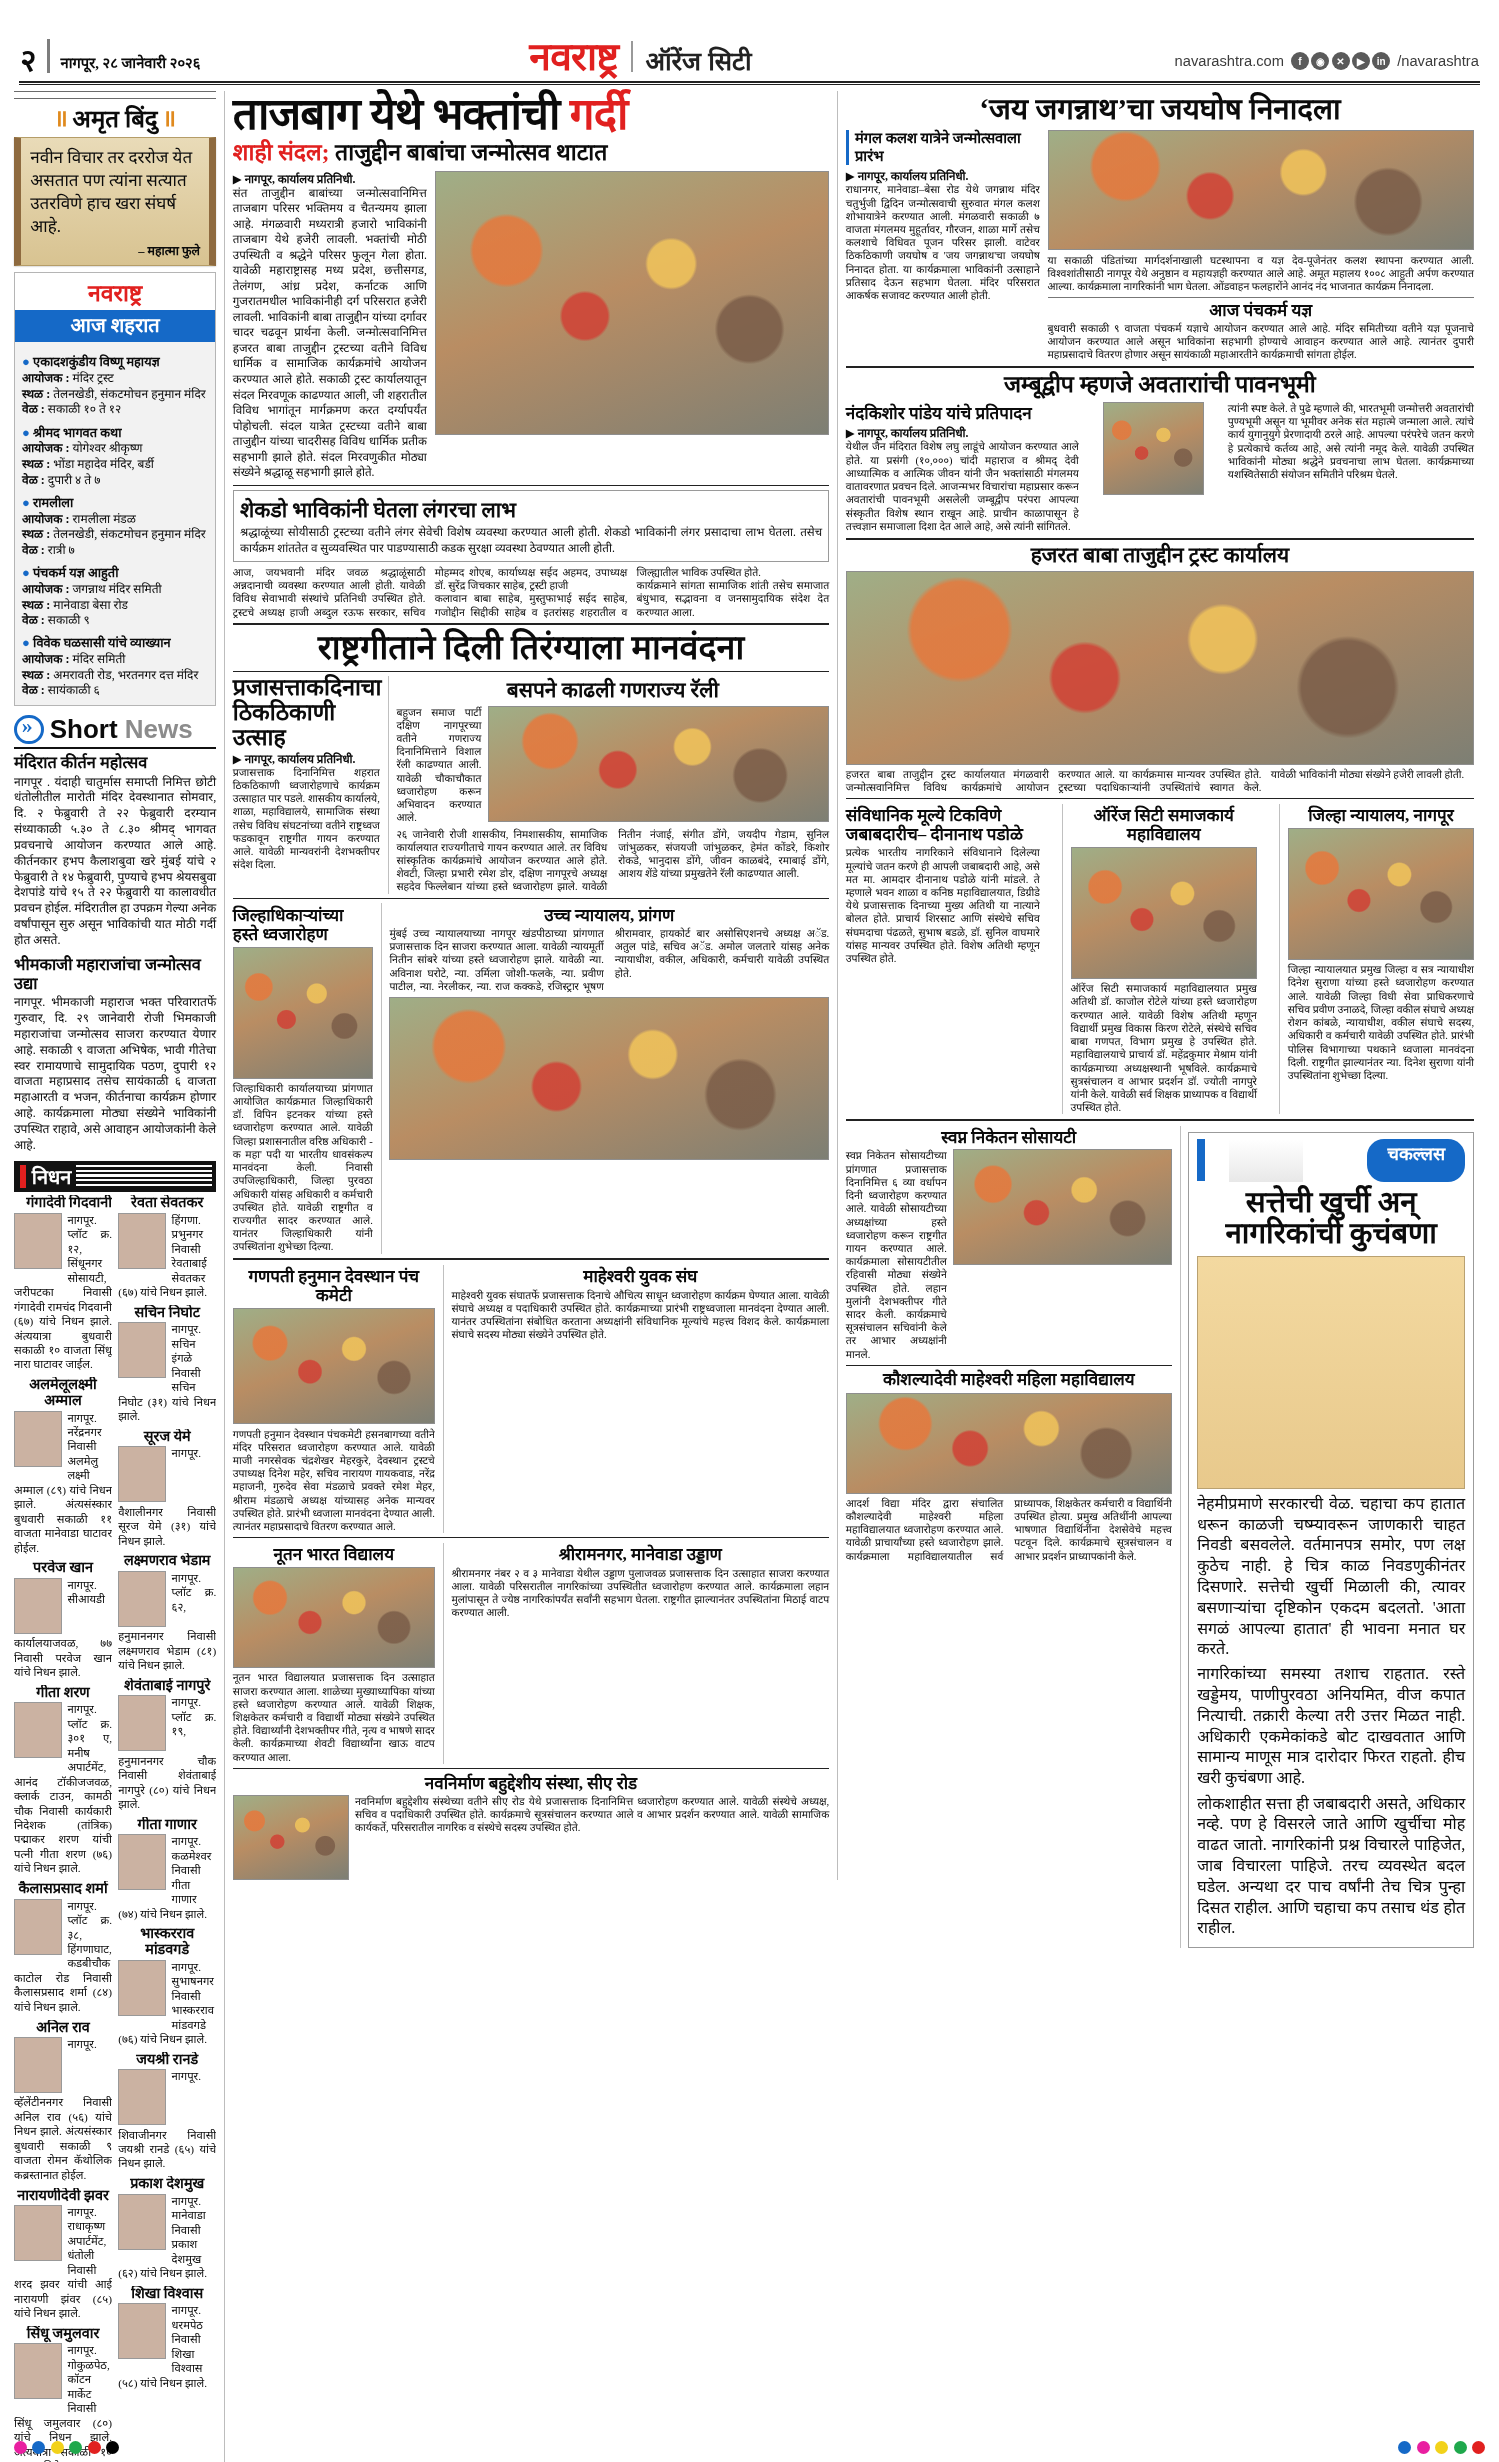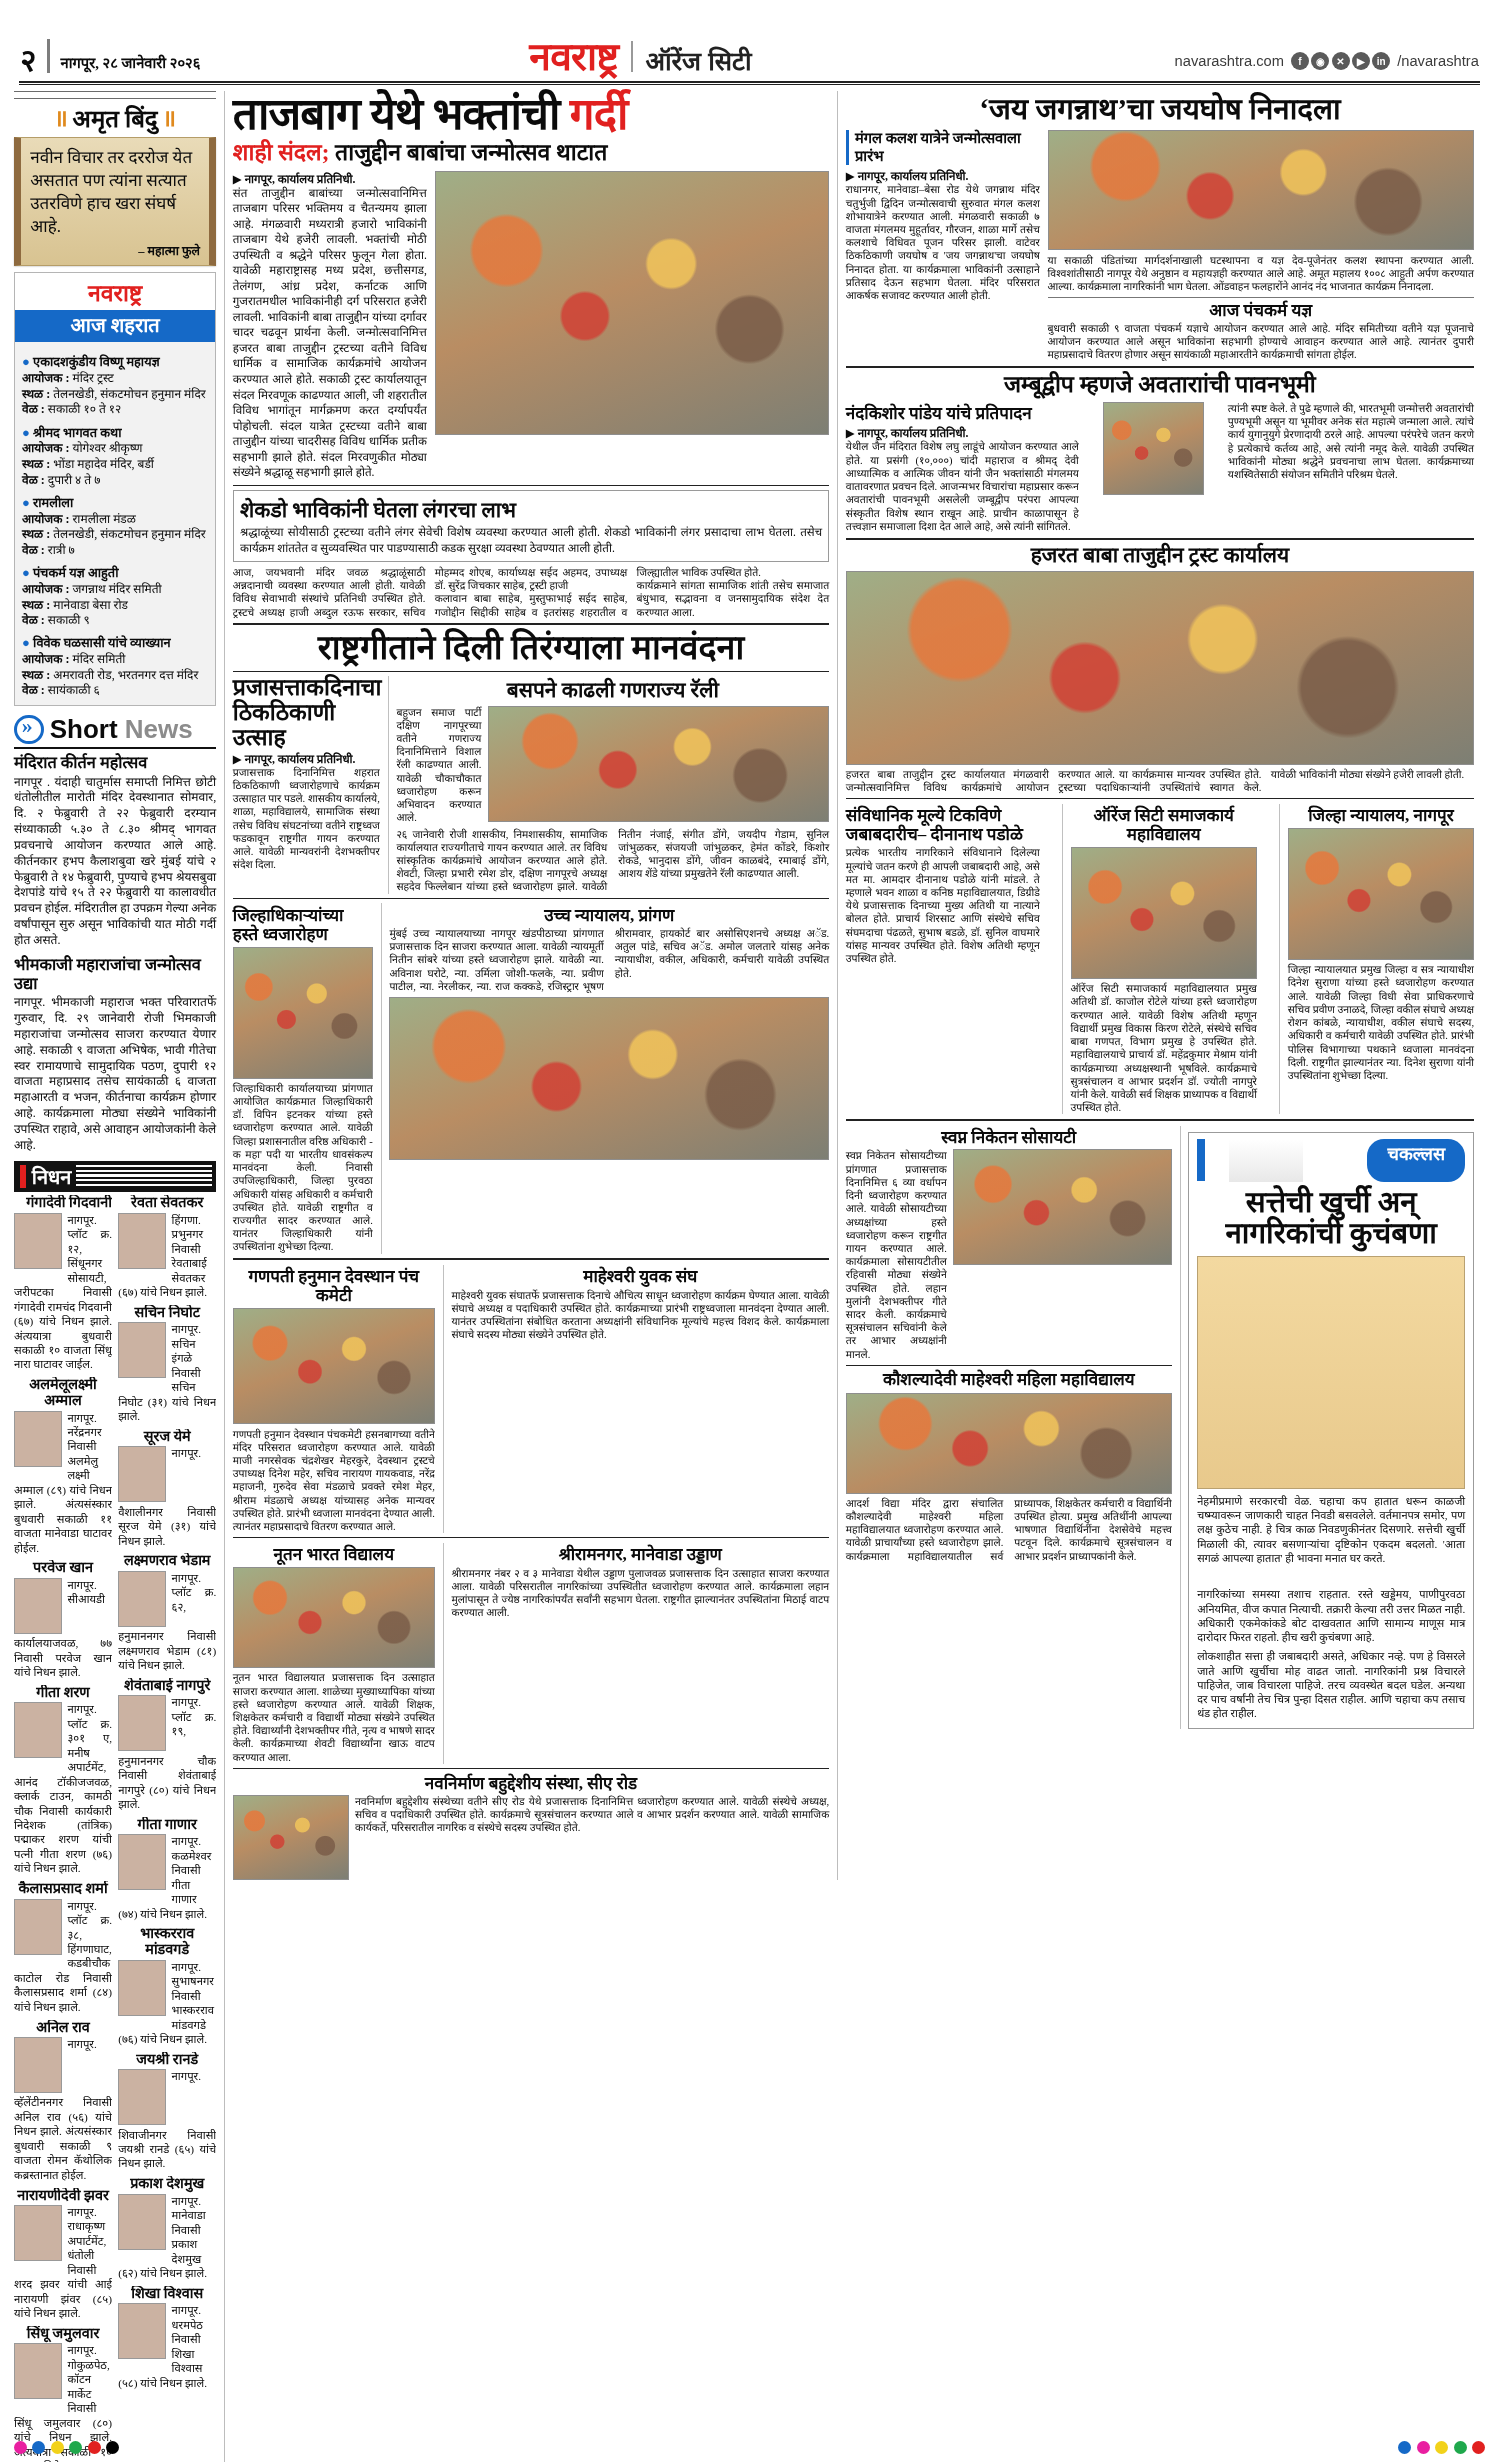--- a/index.html
+++ b/index.html
@@ -123,21 +123,21 @@
   
   .chak-wrap{ border:0.8px solid #9b9b9b; padding:6.2px 7.8px 7.8px; margin-top:6.2px;}
   .chak-top{ display:flex;gap:24px; position:relative;}
   .chak-bluebar{ width:7.8px;height:42px;background:#1569c7;}
   .chak-cartoon{ width:74px;height:43px;background:linear-gradient(180deg,#fff,#e8e8e8);position:relative;}
   .chak-pill{ background:#1569c7;color:#fff;border-radius:17px;padding:2.3px 20px;font-size:18px;font-weight:700;
               margin-left:auto;}
   .chak-h{ font-size:29.5px;font-weight:900;text-align:center;line-height:1.07;margin:4.7px 0 6.2px;}
   .chak-img{ height:233px; margin:4.7px 0; background:linear-gradient(180deg,#f3d9a0,#e8c98c);
              border:0.8px solid #b9a171; position:relative; overflow:hidden;}
-  .chak-txt{ font-size:11px;line-height:1.3;text-align:justify;}
+  .chak-txt{ font-size:16px;line-height:1.3;text-align:justify;}
 
   
   .foot{ position:absolute; left:14px; right:14px; bottom:7.8px; display:flex; justify-content:space-between;
          align-items:center;}
   .cdots{ display:flex; gap:5.4px;}
   .cdots span{ width:13px;height:13px;border-radius:50%;display:block;}
   .vsep{ border-left:0.8px solid #c0c0c0; }
   .mini{ font-size:10.5px; line-height:1.26; text-align:justify;}
   .center{ text-align:center;}
 </style>
@@ -565,21 +565,21 @@
               <div class="chak-bluebar"></div>
               <div class="chak-cartoon"></div>
               <div class="chak-pill">चकल्लस</div>
             </div>
             <div class="chak-h">
               <div>सत्तेची खुर्ची अन्</div>
               <div>नागरिकांची कुचंबणा</div>
             </div>
             <div class="chak-img"></div>
             <div class="chak-txt">नेहमीप्रमाणे सरकारची वेळ. चहाचा कप हातात धरून काळजी चष्म्यावरून जाणकारी चाहत निवडी बसवलेले. वर्तमानपत्र समोर, पण लक्ष कुठेच नाही. हे चित्र काळ निवडणुकीनंतर दिसणारे. सत्तेची खुर्ची मिळाली की, त्यावर बसणाऱ्यांचा दृष्टिकोन एकदम बदलतो. 'आता सगळं आपल्या हातात' ही भावना मनात घर करते.</div>
-            <div class="chak-txt" style="margin-top:22px">नागरिकांच्या समस्या तशाच राहतात. रस्ते खड्डेमय, पाणीपुरवठा अनियमित, वीज कपात नित्याची. तक्रारी केल्या तरी उत्तर मिळत नाही. अधिकारी एकमेकांकडे बोट दाखवतात आणि सामान्य माणूस मात्र दारोदार फिरत राहतो. हीच खरी कुचंबणा आहे.</div>
+            <div class="chak-txt" style="margin-top:4px">नागरिकांच्या समस्या तशाच राहतात. रस्ते खड्डेमय, पाणीपुरवठा अनियमित, वीज कपात नित्याची. तक्रारी केल्या तरी उत्तर मिळत नाही. अधिकारी एकमेकांकडे बोट दाखवतात आणि सामान्य माणूस मात्र दारोदार फिरत राहतो. हीच खरी कुचंबणा आहे.</div>
             <div class="chak-txt" style="margin-top:4.7px">लोकशाहीत सत्ता ही जबाबदारी असते, अधिकार नव्हे. पण हे विसरले जाते आणि खुर्चीचा मोह वाढत जातो. नागरिकांनी प्रश्न विचारले पाहिजेत, जाब विचारला पाहिजे. तरच व्यवस्थेत बदल घडेल. अन्यथा दर पाच वर्षांनी तेच चित्र पुन्हा दिसत राहील. आणि चहाचा कप तसाच थंड होत राहील.</div>
           </div>
         </div>
       </div>
 
     </div>
   </div>
 
   <div class="foot">
     <div class="cdots">

